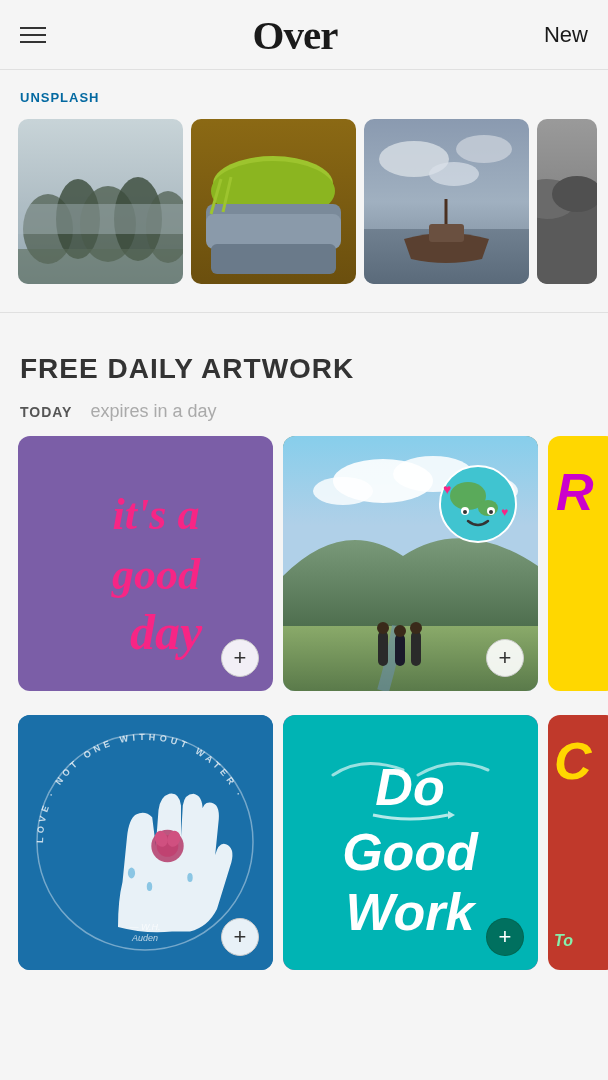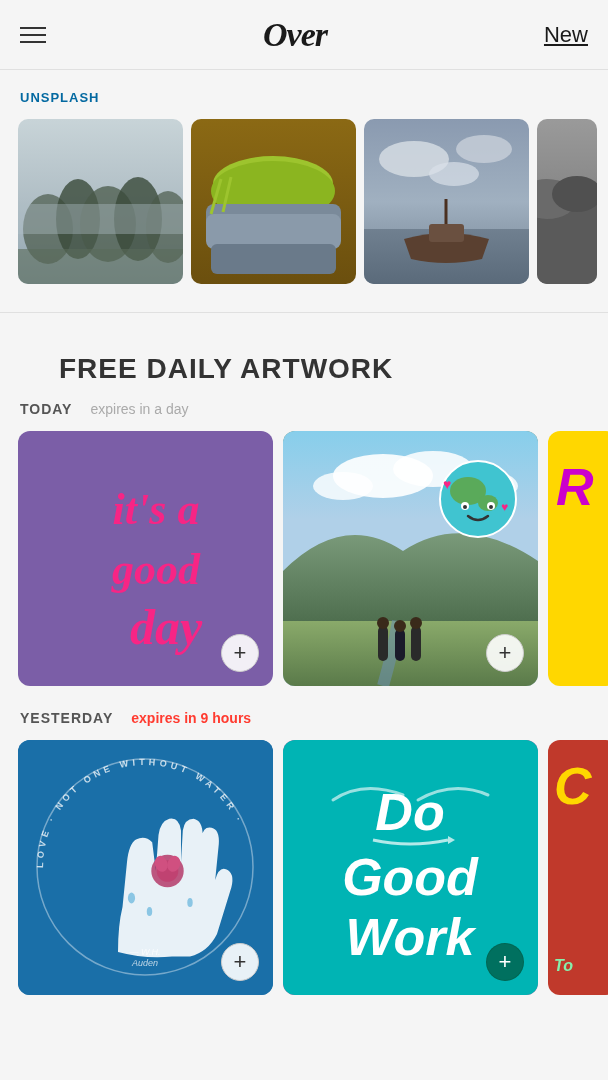--- a/index.html
+++ b/index.html
@@ -29,33 +29,31 @@
       cursor: pointer;
     }
     .header-menu span {
       display: block;
       width: 26px;
       height: 2px;
       background: #333;
     }
     .header-title {
       font-family: 'Georgia', serif;
-      font-size: 34px;
-      font-style: italic;
+      font-size: 41px;
       font-weight: 700;
       color: #1a1a1a;
       letter-spacing: -1px;
       text-align: right;
     }
     .header-new {
       font-size: 22px;
       color: #1a1a1a;
       font-weight: 400;
       cursor: pointer;
-      text-decoration: underline;
     }
 
     
     .section {
       padding: 20px 0 10px 0;
     }
 
     
     .section-label {
       font-size: 13px;
@@ -87,38 +85,37 @@
       margin: 18px 0 0 0;
     }
 
     
     .fda-title {
       font-size: 28px;
       font-weight: 700;
       color: #333;
       letter-spacing: 1px;
       padding: 20px 20px 16px 20px;
-      margin-left: 39px;
     }
 
     .day-label-row {
       display: flex;
       align-items: center;
       gap: 18px;
       padding: 0 20px;
       margin-bottom: 14px;
     }
     .day-label {
       font-size: 14px;
       font-weight: 700;
       color: #555;
       letter-spacing: 1px;
     }
     .expires-label {
-      font-size: 14px;
+      font-size: 18px;
       color: #aaa;
       font-weight: 400;
     }
     .expires-label.urgent {
       color: #ff3b30;
       font-weight: 600;
     }
 
     .artwork-row {
       display: flex;
@@ -429,24 +426,20 @@
       <div class="add-btn">+</div>
     </div>
 
     <div class="card-yellow-partial">
       <div class="card-yellow-text">R</div>
     </div>
 
   </div>
 
   <div class="yesterday-section">
-    <div class="day-label-row">
-      <span class="day-label">YESTERDAY</span>
-      <span class="expires-label urgent">expires in 9 hours</span>
-    </div>
 
     <div class="artwork-row">
 
       <div class="artwork-card card-hand">
         <svg width="255" height="255" viewBox="0 0 255 255">
           <rect width="255" height="255" fill="#1a6fa8"></rect>
 
           <circle cx="127" cy="127" r="108" fill="none" stroke="rgba(255,255,255,0.4)" stroke-width="1.5"></circle>
           <path id="circPath" d="M127,127 m-102,0 a102,102 0 1,1 204,0 a102,102 0 1,1 -204,0" fill="none"></path>
           <text font-size="9" fill="rgba(255,255,255,0.75)" letter-spacing="4" font-weight="600" text-anchor="middle">

